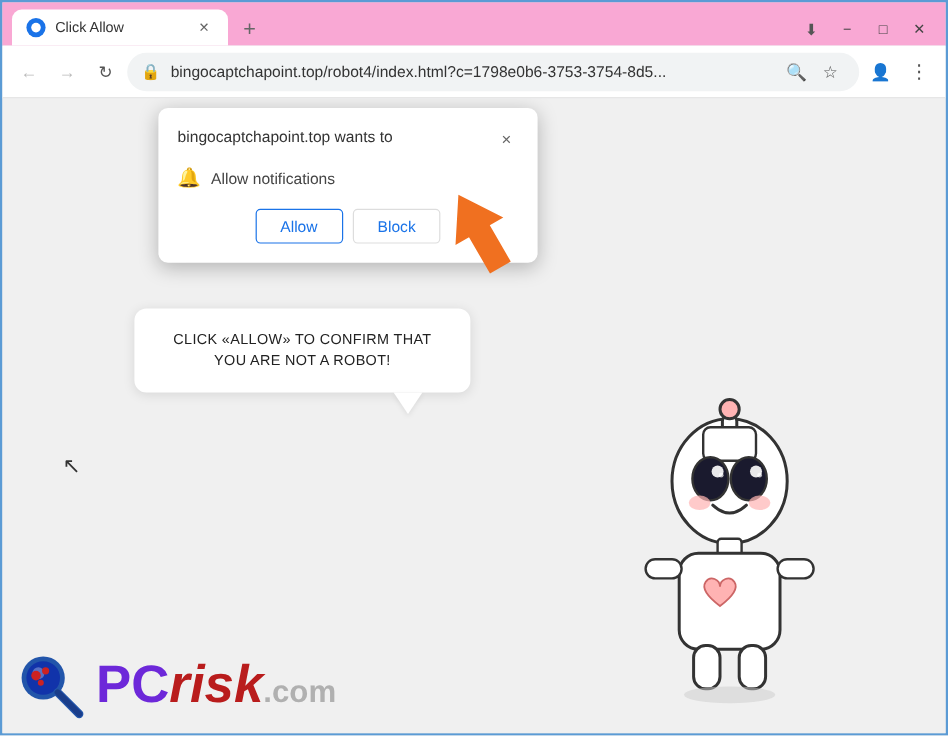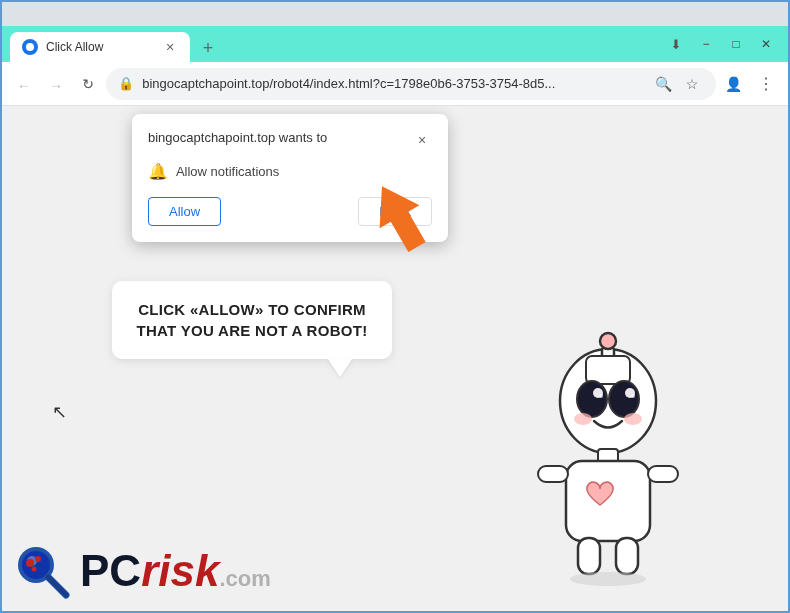--- a/index.html
+++ b/index.html
@@ -16,27 +16,26 @@
       width: 790px;
       height: 613px;
       background: #dee1e6;
       display: flex;
       flex-direction: column;
       border: 2px solid #5b9bd5;
     }
 
     
     .title-bar {
-      background: #5eead4;
+      background: #f9a8d4;
       height: 36px;
       display: flex;
-      align-items: center;
+      align-items: flex-end;
       padding: 0 8px;
       gap: 0;
-      margin-top: 24px;
     }
 
     .tab-bar {
       display: flex;
       align-items: flex-end;
       height: 36px;
       padding-top: 6px;
     }
 
     .tab {
@@ -263,21 +262,21 @@
     }
 
     .bell-icon {
       font-size: 16px;
       color: #555;
     }
 
     .popup-buttons {
       display: flex;
       gap: 8px;
-      justify-content: space-between;
+      justify-content: center;
     }
 
     .popup-btn {
       padding: 6px 20px;
       border-radius: 4px;
       font-size: 13px;
       cursor: pointer;
       border: 1px solid #ddd;
       background: #fff;
       color: #1a73e8;
@@ -315,22 +314,22 @@
       position: absolute;
       bottom: -18px;
       right: 40px;
       border-left: 12px solid transparent;
       border-right: 12px solid transparent;
       border-top: 18px solid #fff;
       filter: drop-shadow(0 2px 2px rgba(0,0,0,0.08));
     }
 
     .captcha-message {
-      font-size: 15px;
-      font-weight: 700;
+      font-size: 12px;
+      font-weight: 400;
       color: #222;
       text-transform: uppercase;
       line-height: 1.4;
       letter-spacing: 0.3px;
     }
 
     
     .robot-container {
       position: absolute;
       right: 80px;
@@ -489,20 +488,20 @@
         <circle cx="20" cy="20" r="5" fill="white" opacity="0.3"></circle>
 
         <circle cx="18" cy="22" r="4" fill="#cc2222"></circle>
         <circle cx="26" cy="18" r="3" fill="#cc2222"></circle>
         <circle cx="22" cy="28" r="2.5" fill="#cc2222"></circle>
 
         <line x1="36" y1="36" x2="54" y2="54" stroke="#2255aa" stroke-width="7" stroke-linecap="round"></line>
         <line x1="36" y1="36" x2="54" y2="54" stroke="#1a3d8a" stroke-width="5" stroke-linecap="round"></line>
       </svg>
       <div style="display:flex; align-items:baseline;">
-        <span style="font-size:44px; font-weight:900; color:#0f172a; font-family: Arial, sans-serif;">PC</span>
+        <span style="font-size:44px; font-weight:900; color:#6d28d9; font-family: Arial, sans-serif;">PC</span>
         <span style="font-size:44px; font-weight:900; color:#b91c1c; font-family: Arial, sans-serif; font-style:italic;">risk</span>
-        <span style="font-size:22px; font-weight:700; color:#b0b0b0; font-family: Arial, sans-serif;">.com</span>
+        <span style="font-size:26px; font-weight:700; color:#b0b0b0; font-family: Arial, sans-serif;">.com</span>
       </div>
     </div>
 
   </div>
 </div>
 
 </body></html>

